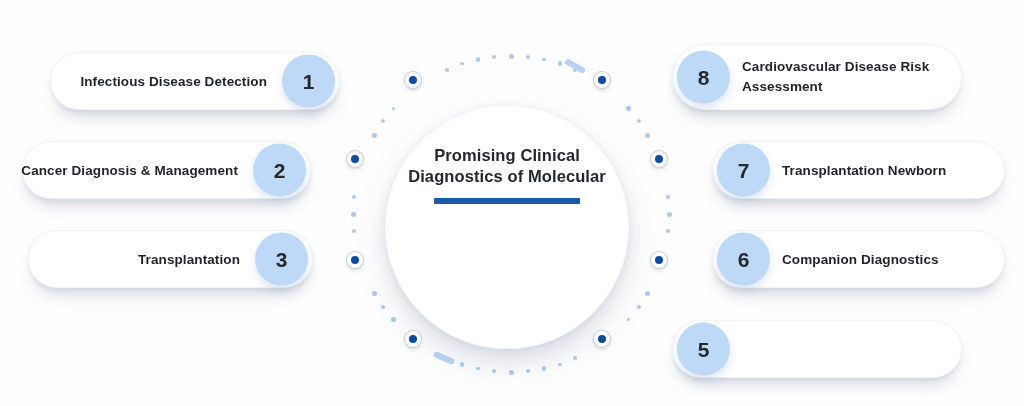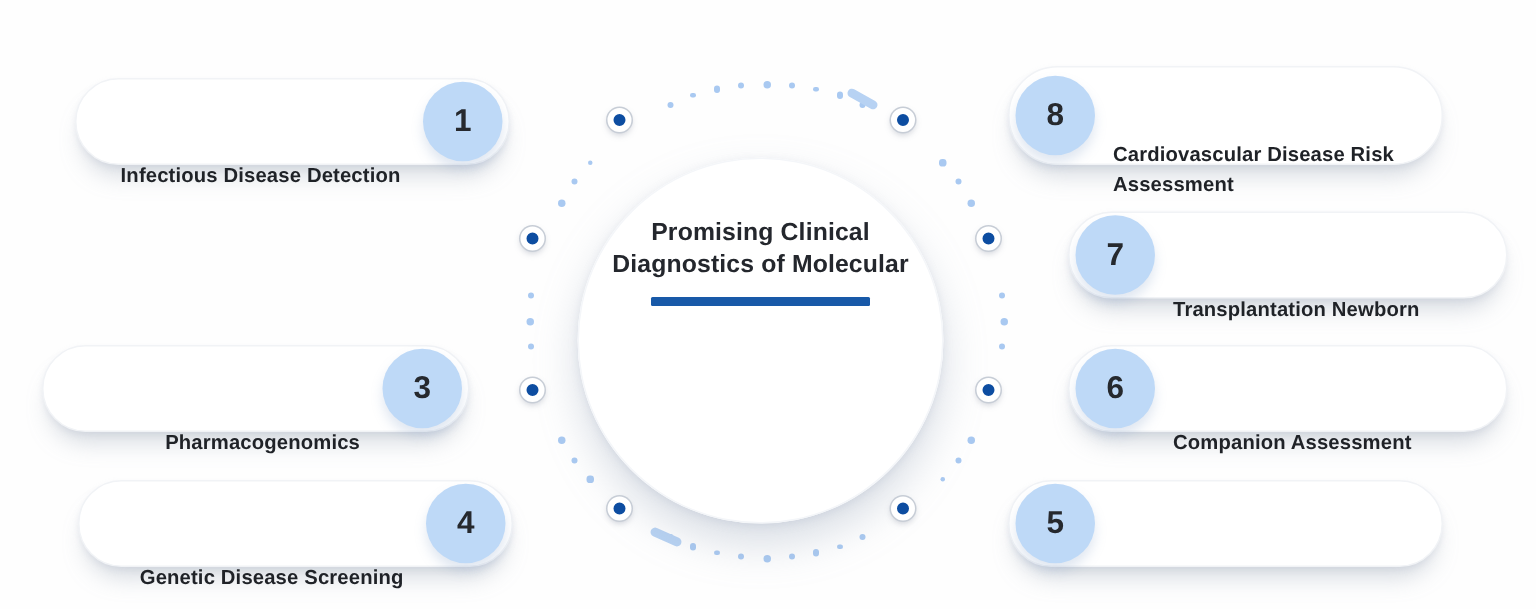--- a/index.html
+++ b/index.html
@@ -86,21 +86,20 @@
     z-index:2;
   }
   .pill .label{
     position:absolute;
     top:50%;transform:translateY(-50%);
     font-size:13.5px;
     font-weight:700;
     color:#1f2227;
     white-space:nowrap;
     letter-spacing:.1px;
-    margin-top:36px;
   }
   .pill .num{
     position:absolute;
     top:50%;transform:translateY(-50%);
     width:53px;height:53px;
     border-radius:50%;
     background:var(--num-circle);
     display:flex;align-items:center;justify-content:center;
     font-size:21px;
     font-weight:600;
@@ -178,40 +177,40 @@
       <span>Promising Clinical</span>
       <span>Diagnostics of Molecular</span>
     </div>
     <div class="title-underline"></div>
   </div>
 
   <div class="pill left pill-1">
     <span class="label">Infectious Disease Detection</span>
     <span class="num">1</span>
   </div>
+  <div class="pill left pill-2">
+    <span class="label">Cancer Diagnosis &amp; Management</span>
+    <span class="num">2</span>
+  </div>
   <div class="pill left pill-3">
-    <span class="label">Pharmacogenomics</span>
+    <span class="label">Transplantation</span>
     <span class="num">3</span>
-  </div>
-  <div class="pill left pill-4">
-    <span class="label">Genetic Disease Screening</span>
-    <span class="num">4</span>
   </div>
 
   <div class="pill right pill-8">
     <span class="num">8</span>
     <span class="label">Cardiovascular Disease Risk Assessment</span>
   </div>
   <div class="pill right pill-7">
     <span class="num">7</span>
     <span class="label">Transplantation Newborn</span>
   </div>
   <div class="pill right pill-6">
     <span class="num">6</span>
-    <span class="label">Companion Assessment</span>
+    <span class="label">Companion Diagnostics</span>
   </div>
   <div class="pill right pill-5">
     <span class="num">5</span>
   </div>
 
 <div class="big-dot" style="left: 405px; top: 72px;"></div>
     <div class="big-dot" style="left: 594px; top: 72px;"></div>
     <div class="big-dot" style="left: 347px; top: 151px;"></div>
     <div class="big-dot" style="left: 651px; top: 151px;"></div>
     <div class="big-dot" style="left: 347px; top: 252px;"></div>

